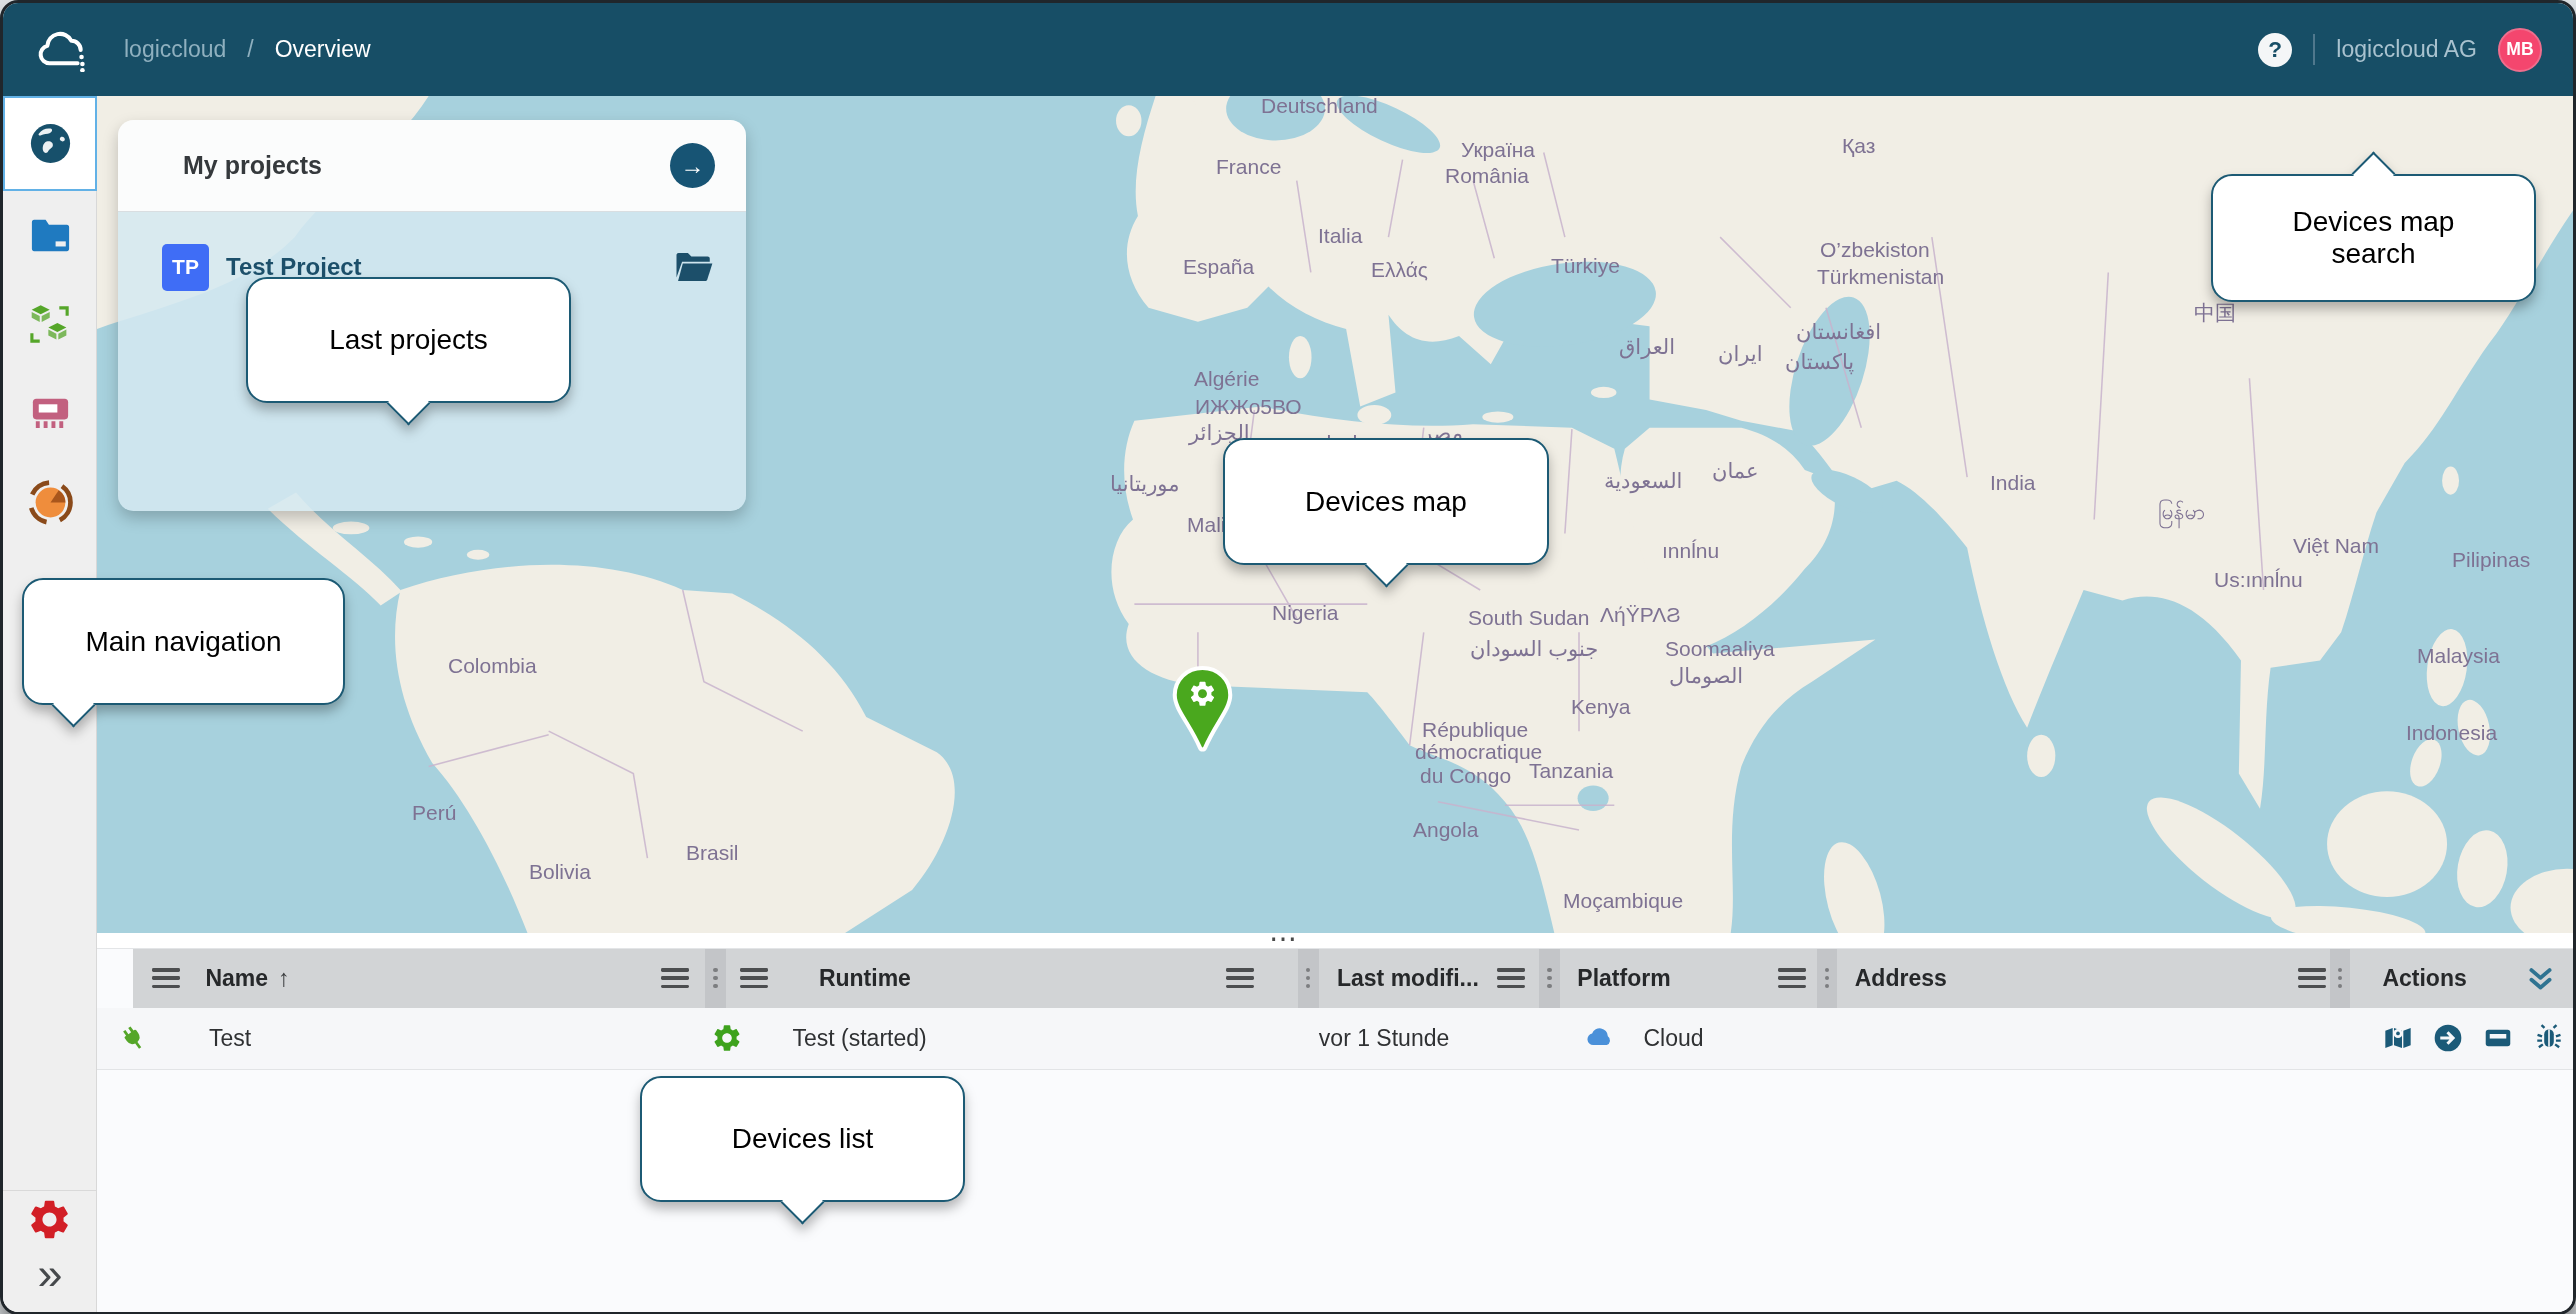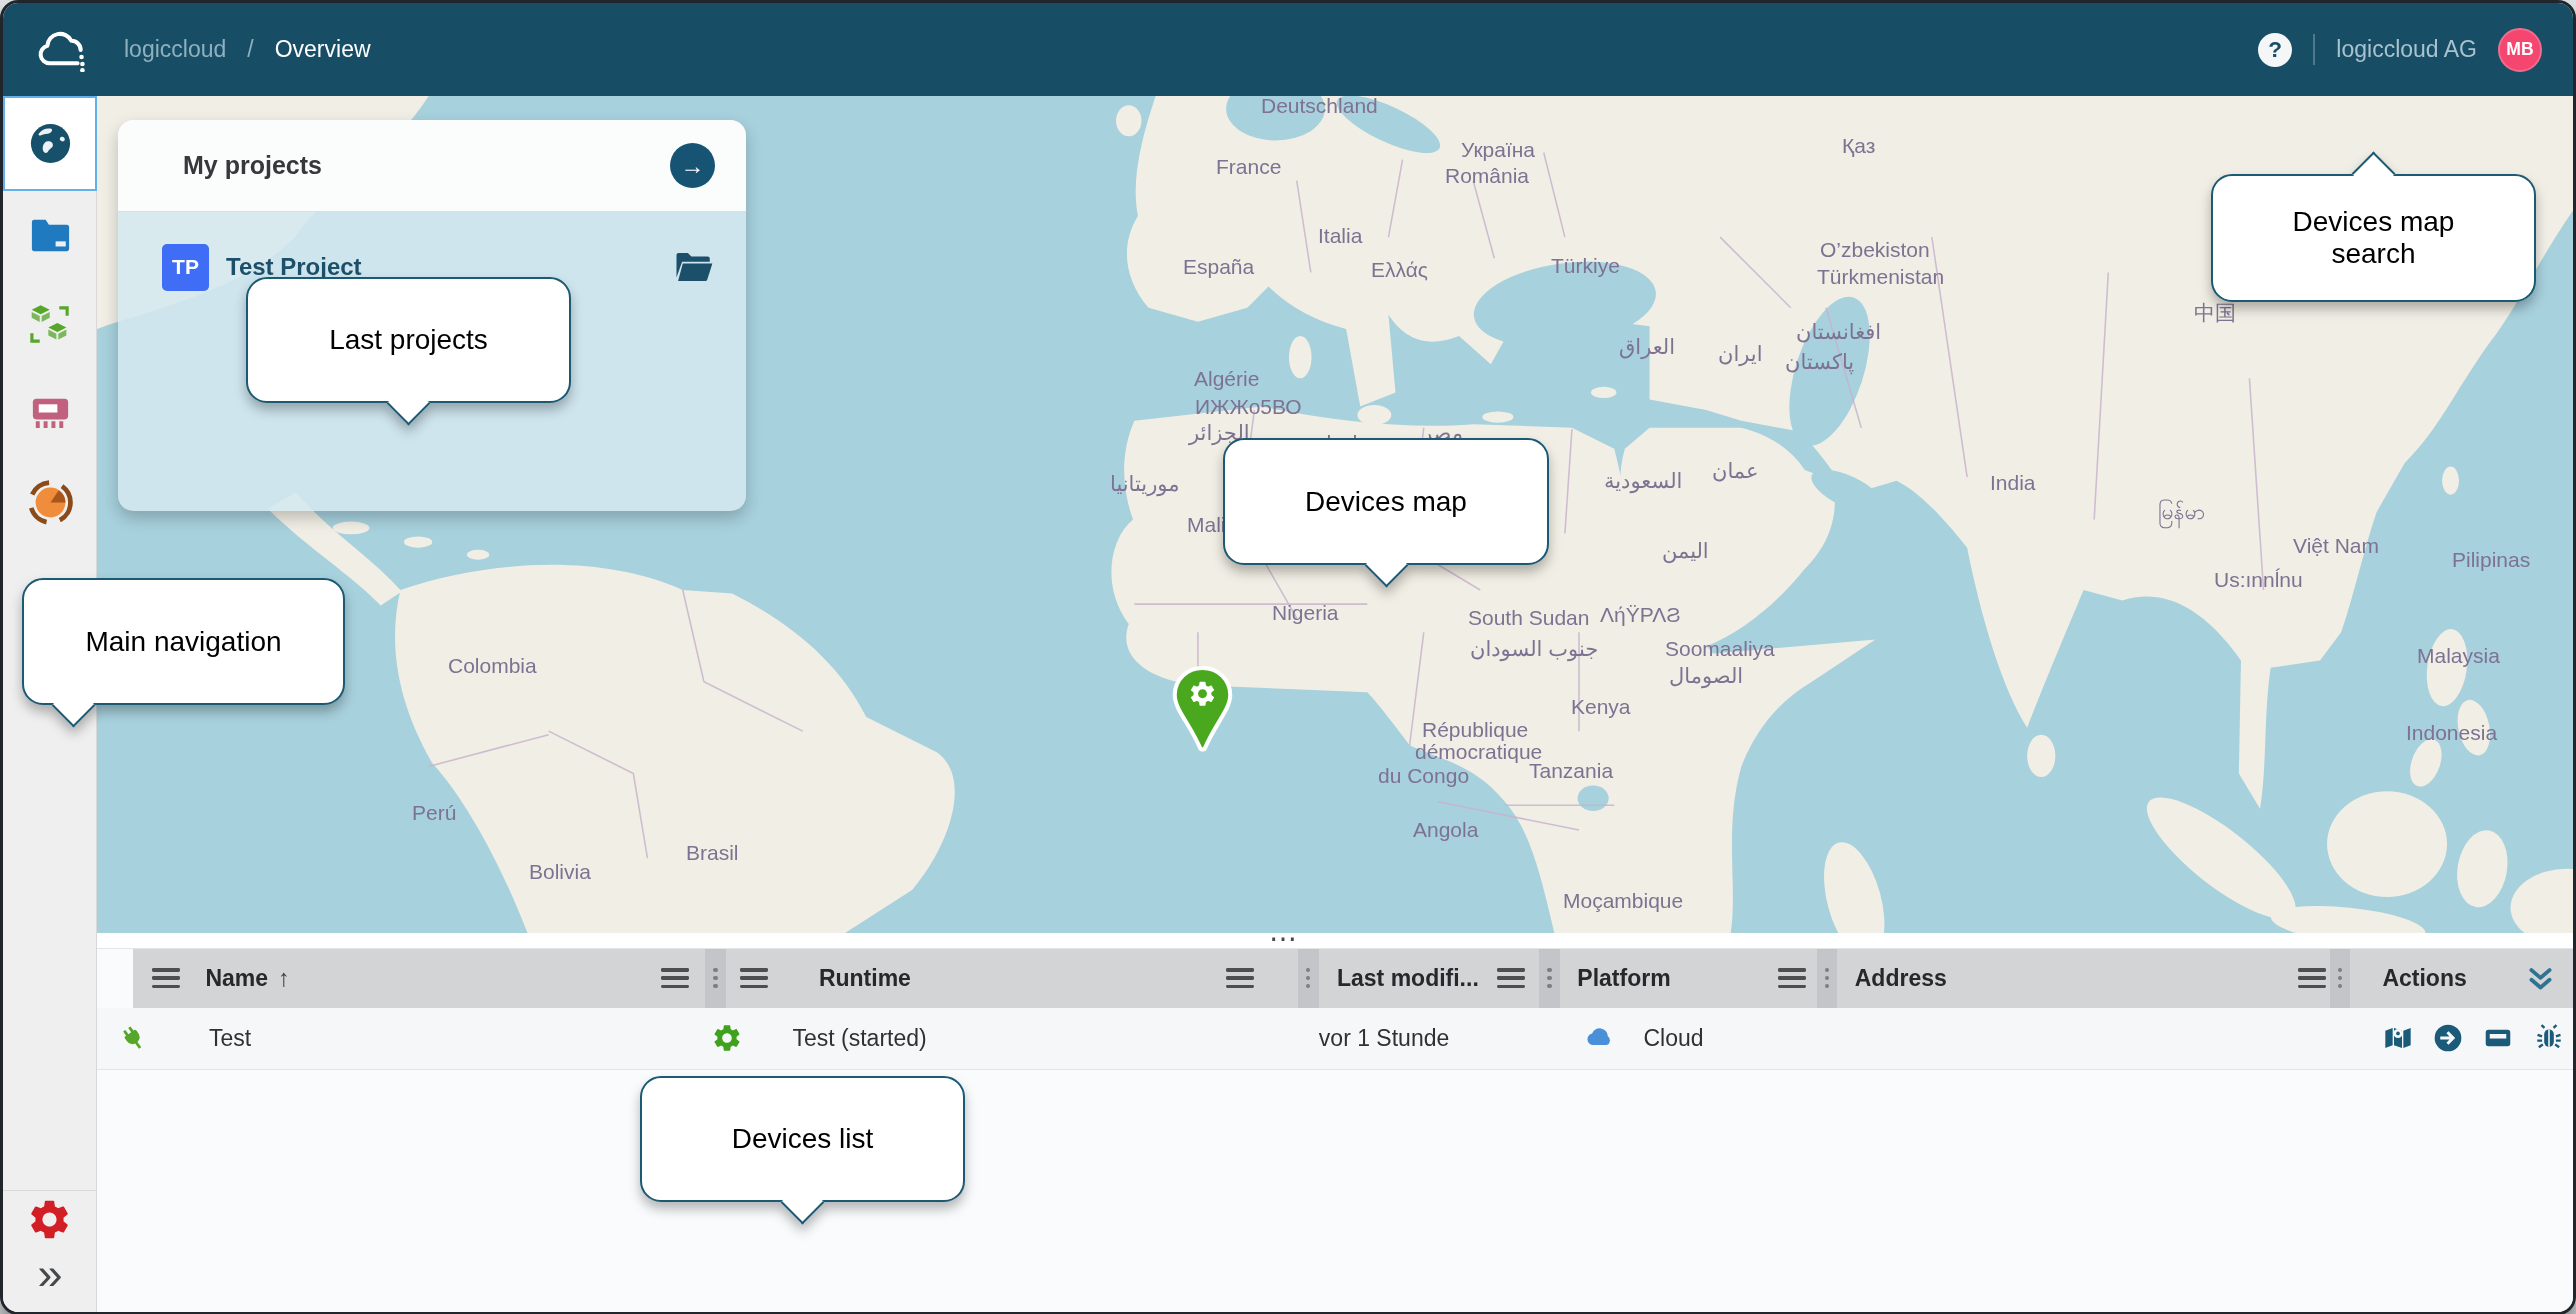--- a/index.html
+++ b/index.html
@@ -258,32 +258,32 @@
         <div class="maplabel" style="left: 2097px; top: 217px;">中国</div>
         <div class="maplabel" style="left: 1097px; top: 283px;">Algérie</div>
         <div class="maplabel" style="left: 1098px; top: 311px;">ИЖЖо5ВО</div>
         <div class="maplabel" style="left: 1092px; top: 337px;">الجزائر</div>
         <div class="maplabel" style="left: 1229px; top: 348px;">ليبيا</div>
         <div class="maplabel" style="left: 1325px; top: 337px;">مصر</div>
         <div class="maplabel" style="left: 1013px; top: 388px;">موريتانيا</div>
         <div class="maplabel" style="left: 1090px; top: 429px;">Mali</div>
         <div class="maplabel" style="left: 1507px; top: 385px;">السعودية</div>
         <div class="maplabel" style="left: 1615px; top: 375px;">عمان</div>
-        <div class="maplabel" style="left: 1565px; top: 455px;">اليمن</div>
+        <div class="maplabel" style="left: 1565px; top: 455px;">ınnĺnu</div>
         <div class="maplabel" style="left: 1175px; top: 517px;">Nigeria</div>
         <div class="maplabel" style="left: 1371px; top: 522px;">South Sudan</div>
         <div class="maplabel" style="left: 1503px; top: 519px;">ΛήΫΡΛϨ</div>
         <div class="maplabel" style="left: 1373px; top: 553px;">جنوب السودان</div>
         <div class="maplabel" style="left: 1568px; top: 553px;">Soomaaliya</div>
         <div class="maplabel" style="left: 1572px; top: 580px;">الصومال</div>
         <div class="maplabel" style="left: 1474px; top: 611px;">Kenya</div>
         <div class="maplabel" style="left: 1432px; top: 675px;">Tanzania</div>
         <div class="maplabel" style="left: 1325px; top: 634px;">République</div>
         <div class="maplabel" style="left: 1318px; top: 656px;">démocratique</div>
-        <div class="maplabel" style="left: 1281px; top: 680px;">du Congo</div>
+        <div class="maplabel" style="left: 1323px; top: 680px;">du Congo</div>
         <div class="maplabel" style="left: 1316px; top: 734px;">Angola</div>
         <div class="maplabel" style="left: 1466px; top: 805px;">Moçambique</div>
         <div class="maplabel" style="left: 351px; top: 570px;">Colombia</div>
         <div class="maplabel" style="left: 315px; top: 717px;">Perú</div>
         <div class="maplabel" style="left: 432px; top: 776px;">Bolivia</div>
         <div class="maplabel" style="left: 589px; top: 757px;">Brasil</div>
         <div class="maplabel" style="left: 1893px; top: 387px;">India</div>
         <div class="maplabel" style="left: 2061px; top: 417px;">မြန်မာ</div>
         <div class="maplabel" style="left: 2196px; top: 450px;">Việt Nam</div>
         <div class="maplabel" style="left: 2117px; top: 484px;">Us:ınnĺnu</div>

